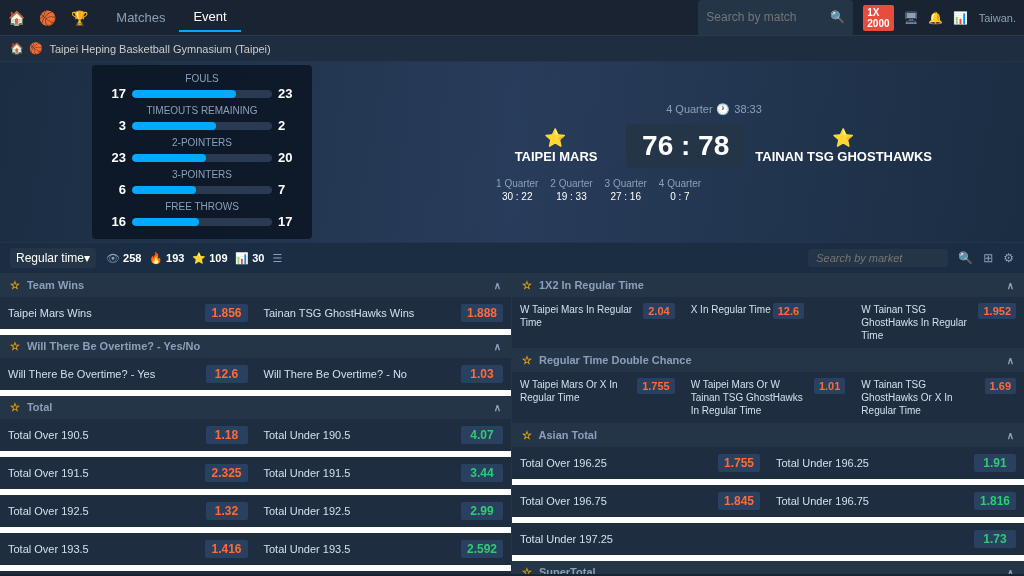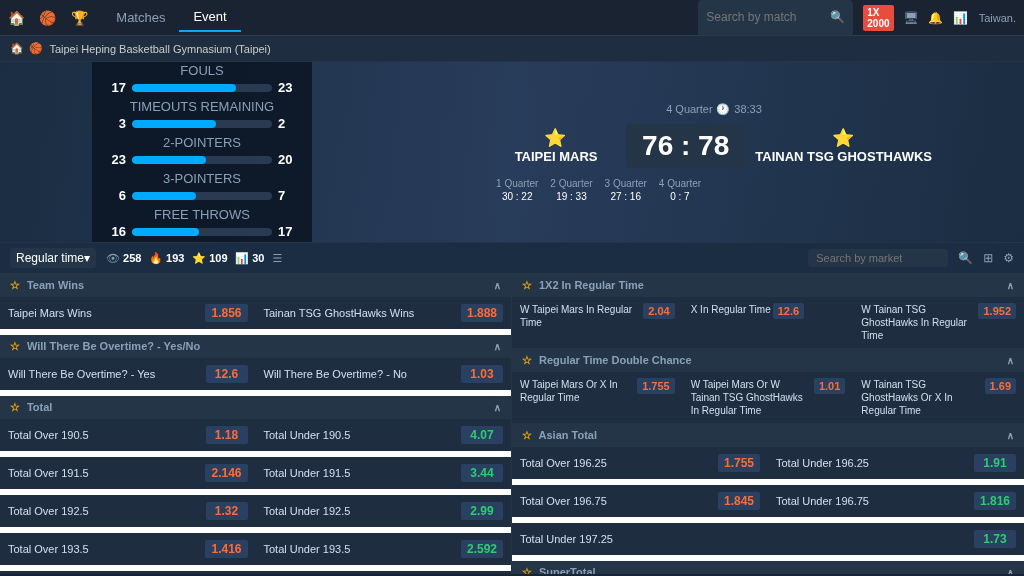--- a/index.html
+++ b/index.html
@@ -62,21 +62,21 @@
       z-index: 2;
       min-width: 220px;
     }
     .stats-row {
       display: flex;
       align-items: center;
       margin-bottom: 4px;
       gap: 6px;
     }
     .stats-label {
-      font-size: 13px;
+      font-size: 10px;
       color: #8aa0b8;
       text-align: center;
       width: 100%;
       margin-bottom: 2px;
       margin-top: 2px;
     }
     .stat-val { font-size: 13px; font-weight: bold; color: #fff; min-width: 24px; text-align: right; }
     .stat-val-r { font-size: 13px; font-weight: bold; color: #fff; min-width: 24px; text-align: left; }
     .progress-bar { flex: 1; height: 8px; background: #2a3a50; border-radius: 4px; overflow: hidden; }
     .progress-fill { height: 100%; background: #00aaff; border-radius: 4px; }
@@ -113,21 +113,21 @@
       border-top: 1px solid #253548;
       border-bottom: 1px solid #253548;
     }
     .filter-dropdown {
       background: #253548; border: none; color: #fff; padding: 3px 6px;
       border-radius: 3px; font-size: 12px; cursor: pointer; display: flex; align-items: center; 
     }
     .market-counts { display: flex; gap: 8px; align-items: center; color: #8aa0b8; font-size: 11px; }
     .count-item { display: flex; align-items: center; gap: 3px; }
     .count-badge { color: #fff; font-weight: bold; }
-    .search-market { margin-left: auto; background: #253548; border: none; color: #8aa0b8; padding: 3px 8px; border-radius: 3px; font-size: 11px; outline: none; width: 140px; }
+    .search-market { margin-left: auto; background: #253548; border: none; color: #8aa0b8; padding: 3px 8px; border-radius: 3px; font-size: 11px; outline: none; width: 140px; font-style: italic; }
 
     
     .main-content {
       display: flex;
       height: calc(576px - 36px - 28px - 180px - 32px);
       overflow: hidden;
     }
 
     
     .left-panel {
@@ -434,21 +434,21 @@
         <span class="bet-odds">1.18</span>
       </div>
       <div class="bet-cell">
         <span class="bet-name">Total Under 190.5</span>
         <span class="bet-odds-green">4.07</span>
       </div>
     </div>
     <div class="bet-row">
       <div class="bet-cell">
         <span class="bet-name">Total Over 191.5</span>
-        <span class="bet-odds">2.146</span>
+        <span class="bet-odds">2.325</span>
       </div>
       <div class="bet-cell">
         <span class="bet-name">Total Under 191.5</span>
         <span class="bet-odds-green">3.44</span>
       </div>
     </div>
     <div class="bet-row">
       <div class="bet-cell">
         <span class="bet-name">Total Over 192.5</span>
         <span class="bet-odds">1.32</span>

